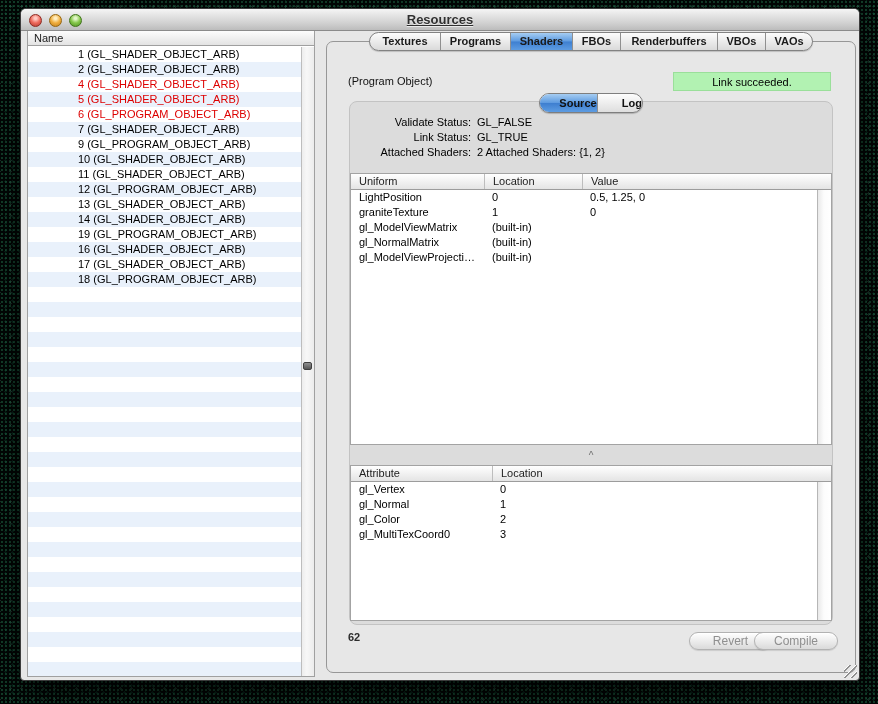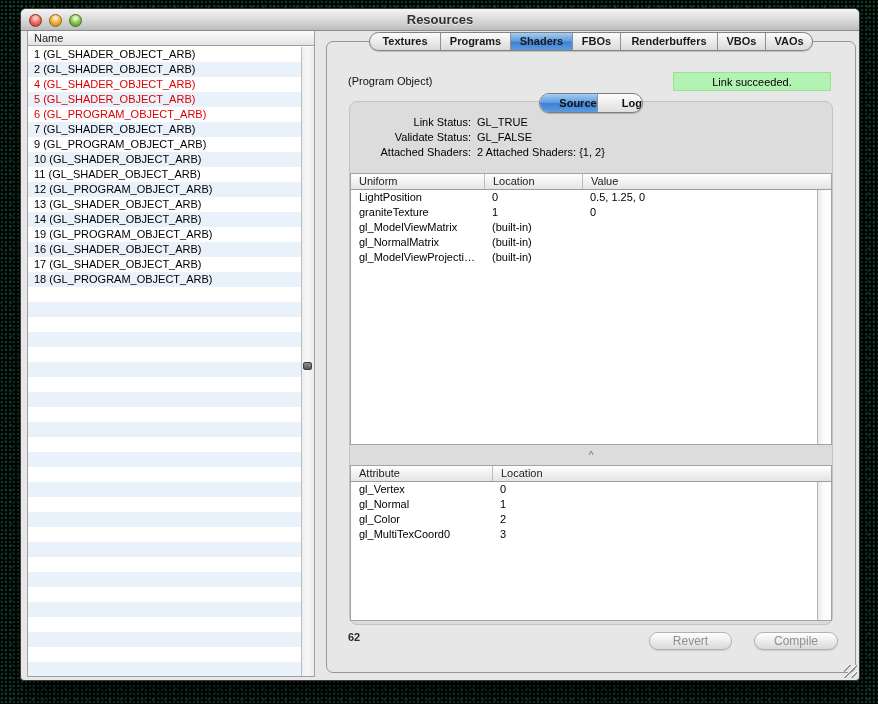--- a/index.html
+++ b/index.html
@@ -26,40 +26,42 @@
   .titlebar {
     position:absolute; left:0; top:0; right:0; height:22px;
     background:linear-gradient(#f5f5f5, #cfcfcf 70%, #bcbcbc);
     border-bottom:1px solid #8b8b8b;
     border-radius:5px 5px 0 0;
     text-align:center;
   }
   .title {
     font-size:13px; font-weight:bold; color:#303030; line-height:22px;
     text-shadow:0 1px 0 rgba(255,255,255,.65);
+    text-decoration:underline;
   }
   .tl { position:absolute; top:5px; width:13px; height:13px; border-radius:50%; }
   .tl.red    { left:8px;  background:radial-gradient(circle at 50% 30%, #ffc9c2 0 12%, #ee6a5c 50%, #b13a2e); border:1px solid #8e2a22; }
   .tl.yellow { left:28px; background:radial-gradient(circle at 50% 30%, #ffeec0 0 12%, #f3b climbed 0, #f0ae3d 50%, #c07e1c); border:1px solid #96660f; }
   .tl.green  { left:48px; background:radial-gradient(circle at 50% 30%, #e2f6c8 0 12%, #84c74a 50%, #4f8f24); border:1px solid #40731a; }
   
   .list {
     position:absolute; left:6px; top:22px; width:288px; height:646px;
     background:#fff; border:1px solid #a0a0a0; border-top:none;
   }
   .list-header {
     position:absolute; left:0; top:0; right:0; height:15px;
     background:linear-gradient(#fdfdfd, #e3e3e3);
     border-bottom:1px solid #9f9f9f;
     font-size:11px; color:#222; line-height:14px; padding-left:6px;
   }
   .rows {
     position:absolute; left:0; top:16px; right:0; bottom:0;
     background:repeating-linear-gradient(#ffffff 0 15px, #e9f1fb 15px 30px);
     overflow:hidden;
+    padding-left:44px;
   }
   .row {
     height:15px; line-height:15px; font-size:11px; color:#000;
     padding-left:6px; white-space:nowrap;
   }
   .row.red { color:#dd0000; }
   .row.selected {
     background:linear-gradient(#71a6e8, #2d69c8);
   }
   .scrolltrack {
@@ -155,21 +157,21 @@
     text-align:center; font-size:10px; line-height:12px; color:#6e6e6e; z-index:2;
   }
   
   .count { position:absolute; left:327px; top:622px; font-size:11px; font-weight:bold; color:#2c2c2c; }
   .btn {
     position:absolute; top:623px; height:18px; border:1px solid #b2b2b2; border-radius:9px;
     background:linear-gradient(#ffffff,#dadada);
     font-size:12px; color:#8f8f8f; text-align:center; line-height:16px;
     box-shadow:inset 0 1px 0 #fff, 0 1px 1px rgba(0,0,0,.12);
   }
-  .btn-revert  { left:628px; width:83px; }
+  .btn-revert  { left:668px; width:83px; }
   .btn-compile { left:733px; width:84px; }
   .grip {
     position:absolute; right:2px; bottom:2px; width:13px; height:13px;
     background:repeating-linear-gradient(135deg, transparent 0 3px, #fdfdfd 3px 4px, #909090 4px 5px);
     border-bottom-right-radius:4px;
   }
 </style>
 </head>
 <body>
 
@@ -280,27 +282,27 @@
   <div class="graybox"></div>
 
   <div class="segctrl">
   <div class="seg selected">Source</div>
 
   <div class="seg">Log</div>
 </div>
 
   <div class="info">
   <div class="info-row">
+    <span class="info-label">Validate Status:</span>
+    <span class="info-value">GL_FALSE</span>
+  </div>
+
+  <div class="info-row">
     <span class="info-label">Link Status:</span>
     <span class="info-value">GL_TRUE</span>
-  </div>
-
-  <div class="info-row">
-    <span class="info-label">Validate Status:</span>
-    <span class="info-value">GL_FALSE</span>
   </div>
 
   <div class="info-row">
     <span class="info-label">Attached Shaders:</span>
     <span class="info-value">2 Attached Shaders: {1, 2}</span>
   </div>
 </div>
 
   <div class="table t-uniform">
     <div class="thead">

